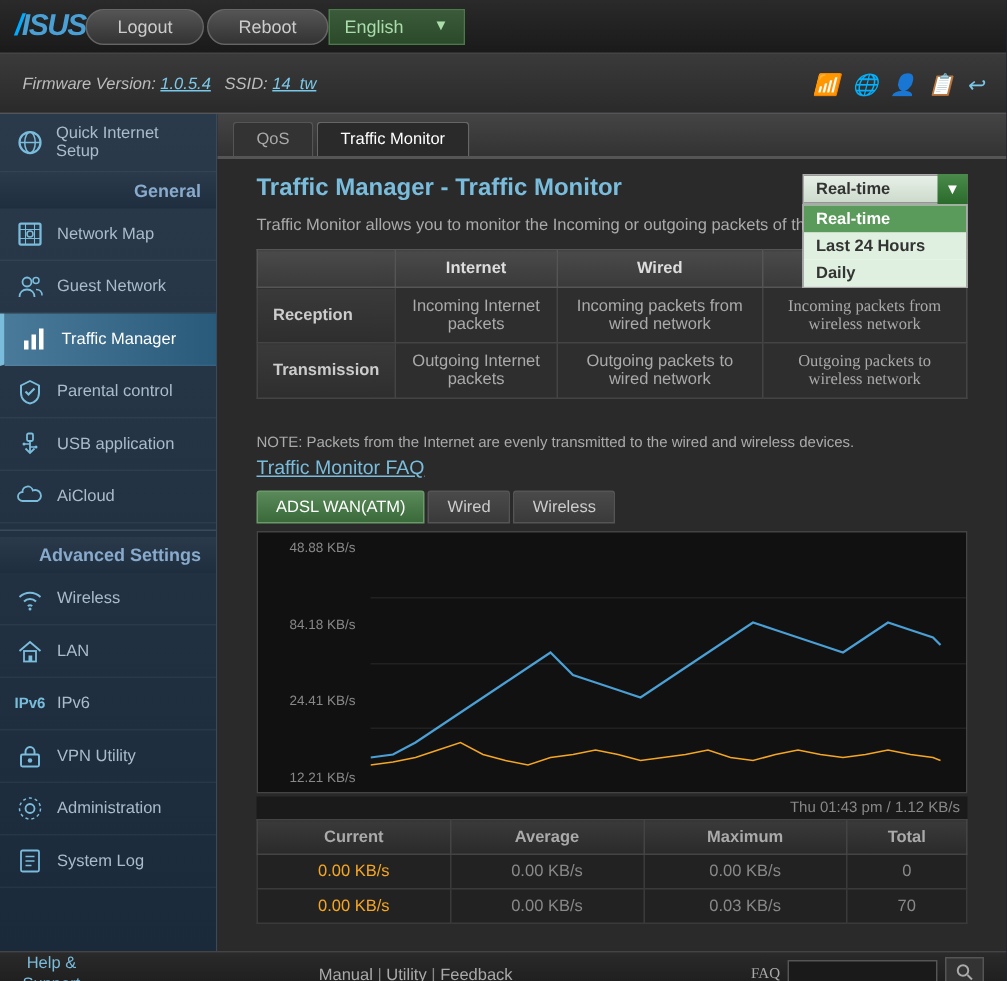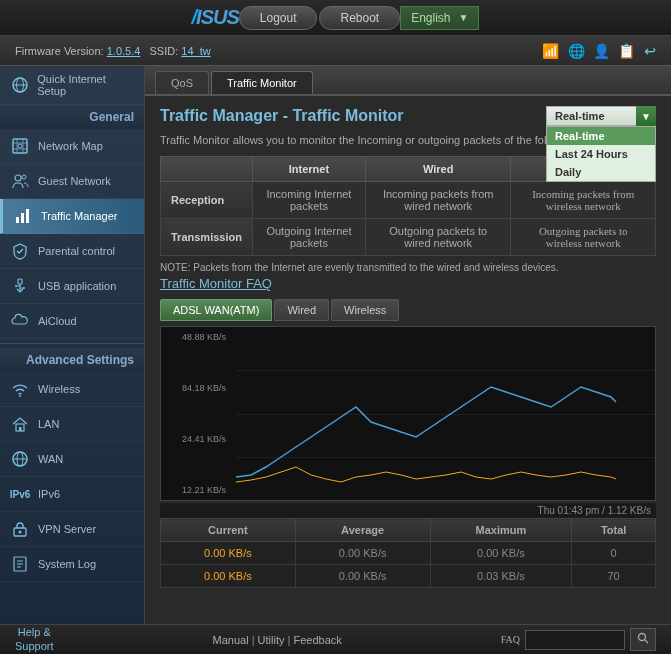--- a/index.html
+++ b/index.html
@@ -11,21 +11,21 @@
       height: 654px;
       overflow: hidden;
     }
 
     
     .top-bar {
       background: linear-gradient(to bottom, #2a2a2a, #1a1a1a);
       height: 36px;
       display: flex;
       align-items: center;
-      justify-content: center;
+      justify-content: flex-start;
       padding: 0 10px;
       border-bottom: 1px solid #444;
     }
     .top-bar-logo {
       color: #4a9fd4;
       font-size: 20px;
       font-weight: bold;
       font-style: italic;
       letter-spacing: -1px;
     }
@@ -44,34 +44,35 @@
       border-radius: 12px;
     }
     .lang-selector {
       background: linear-gradient(to bottom, #3a5a3a, #2a4a2a);
       border: 1px solid #4a7a4a;
       color: #aaddaa;
       padding: 4px 10px;
       font-size: 12px;
       display: flex;
       align-items: center;
-      gap: 8px;
+      gap: 20px;
       cursor: pointer;
     }
     .lang-dropdown-arrow { color: #aaddaa; font-size: 10px; }
 
     
     .firmware-bar {
       background: linear-gradient(to bottom, #3a3a3a, #2a2a2a);
-      height: 30px;
+      height: 40px;
       display: flex;
       align-items: center;
       padding: 0 15px;
       justify-content: space-between;
       border-bottom: 1px solid #555;
+      font-style: italic;
     }
     .firmware-text { color: #bbb; font-size: 11px; }
     .firmware-text a { color: #7bc8e8; text-decoration: underline; }
     .firmware-icons { display: flex; gap: 8px; align-items: center; }
     .fw-icon { color: #7bc8e8; font-size: 14px; }
 
     
     .main-layout {
       display: flex;
       height: calc(654px - 36px - 30px - 30px);
@@ -139,21 +140,21 @@
     }
     .tab.active {
       background: #2a2a2a;
       color: #fff;
       border-color: #666;
     }
 
     
     .content-inner {
       flex: 1;
-      padding: 10px 15px;
+      padding: 10px 26px;
       background: #2a2a2a;
       overflow-y: auto;
     }
     .page-title {
       color: #7abcdc;
       font-size: 16px;
       font-weight: bold;
       margin-bottom: 8px;
       display: flex;
       align-items: center;
@@ -196,21 +197,21 @@
       background: #e0f0e0;
     }
     .dropdown-option.selected { background: #5a9a5a; color: white; }
 
     .page-desc { color: #aaa; font-size: 11px; margin-bottom: 10px; }
 
     
     .info-table {
       width: 100%;
       border-collapse: collapse;
-      margin-bottom: 6px;
+      margin-bottom: 24px;
     }
     .info-table th {
       background: linear-gradient(to bottom, #4a4a4a, #3a3a3a);
       color: #ddd;
       padding: 6px 10px;
       text-align: center;
       font-size: 11px;
       border: 1px solid #555;
     }
     .info-table td {
@@ -501,50 +502,49 @@
       <div class="sidebar-icon">
         <svg width="18" height="18" viewBox="0 0 18 18" fill="none">
           <path d="M2 9L9 3l7 6" stroke="#7abcdc" stroke-width="1.3" fill="none"></path>
           <rect x="5" y="9" width="8" height="7" stroke="#7abcdc" stroke-width="1.2" fill="none"></rect>
           <rect x="8" y="12" width="2.5" height="4" fill="#7abcdc"></rect>
         </svg>
       </div>
       <span>LAN</span>
     </div>
 
-    <div class="sidebar-item">
-      <div class="sidebar-icon">
-        <svg width="18" height="18" viewBox="0 0 18 18" fill="none">
-          <circle cx="9" cy="9" r="7" stroke="#7abcdc" stroke-width="1.5" fill="none"></circle>
-          <ellipse cx="9" cy="9" rx="3" ry="7" stroke="#7abcdc" stroke-width="1" fill="none"></ellipse>
-          <line x1="2" y1="9" x2="16" y2="9" stroke="#7abcdc" stroke-width="1"></line>
-        </svg>
-      </div>
-      <span>WAN</span>
-    </div>
 
     <div class="sidebar-item">
       <div class="sidebar-icon">
         <span style="color:#7abcdc; font-size:10px; font-weight:bold;">IPv6</span>
       </div>
       <span>IPv6</span>
     </div>
 
     <div class="sidebar-item">
       <div class="sidebar-icon">
         <svg width="18" height="18" viewBox="0 0 18 18" fill="none">
           <rect x="3" y="8" width="12" height="8" rx="1" stroke="#7abcdc" stroke-width="1.3" fill="none"></rect>
           <path d="M6 8V6a3 3 0 016 0v2" stroke="#7abcdc" stroke-width="1.3" fill="none"></path>
           <circle cx="9" cy="12" r="1.5" fill="#7abcdc"></circle>
         </svg>
       </div>
-      <span>VPN Server</span>
-    </div>
-
-
+      <span>VPN Utility</span>
+    </div>
+
+
+    <div class="sidebar-item">
+      <div class="sidebar-icon">
+        <svg width="18" height="18" viewBox="0 0 18 18" fill="none">
+          <circle cx="9" cy="9" r="3" stroke="#7abcdc" stroke-width="1.2" fill="none"></circle>
+          <circle cx="9" cy="9" r="7" stroke="#7abcdc" stroke-width="1" stroke-dasharray="2,2" fill="none"></circle>
+        </svg>
+      </div>
+      <span>Administration</span>
+    </div>
 
     <div class="sidebar-item">
       <div class="sidebar-icon">
         <svg width="18" height="18" viewBox="0 0 18 18" fill="none">
           <rect x="3" y="2" width="12" height="14" rx="1" stroke="#7abcdc" stroke-width="1.2" fill="none"></rect>
           <line x1="6" y1="6" x2="12" y2="6" stroke="#7abcdc" stroke-width="1"></line>
           <line x1="6" y1="9" x2="12" y2="9" stroke="#7abcdc" stroke-width="1"></line>
           <line x1="6" y1="12" x2="10" y2="12" stroke="#7abcdc" stroke-width="1"></line>
         </svg>
       </div>

